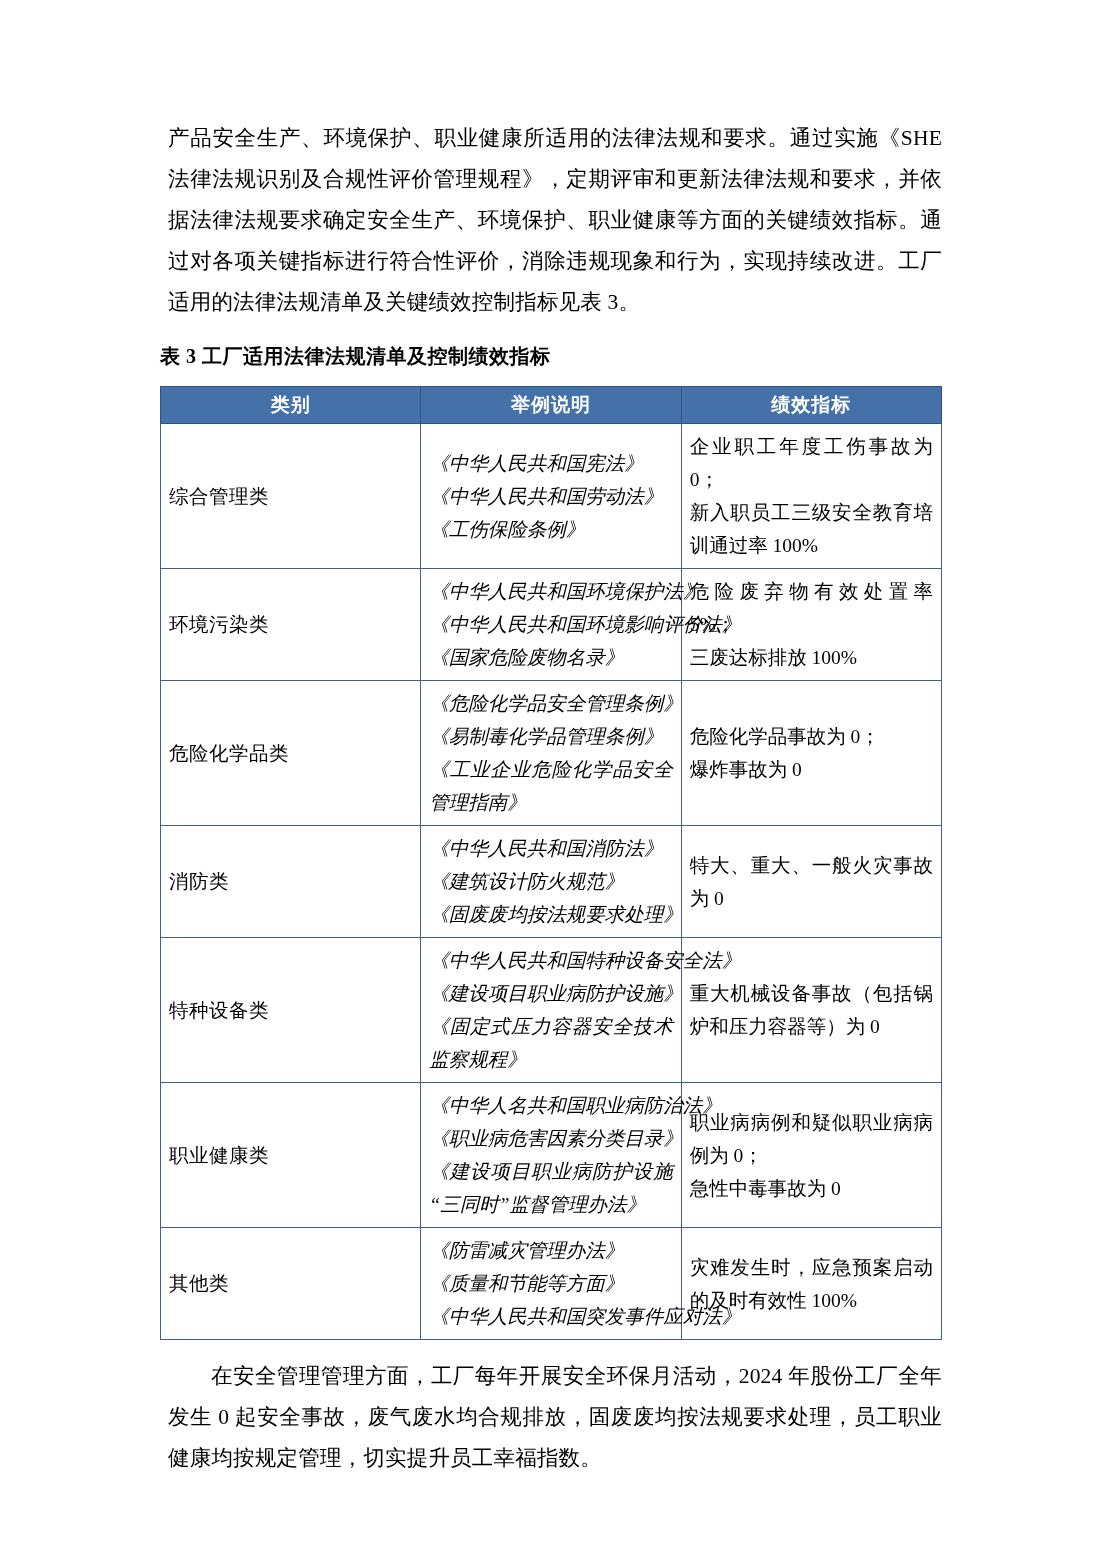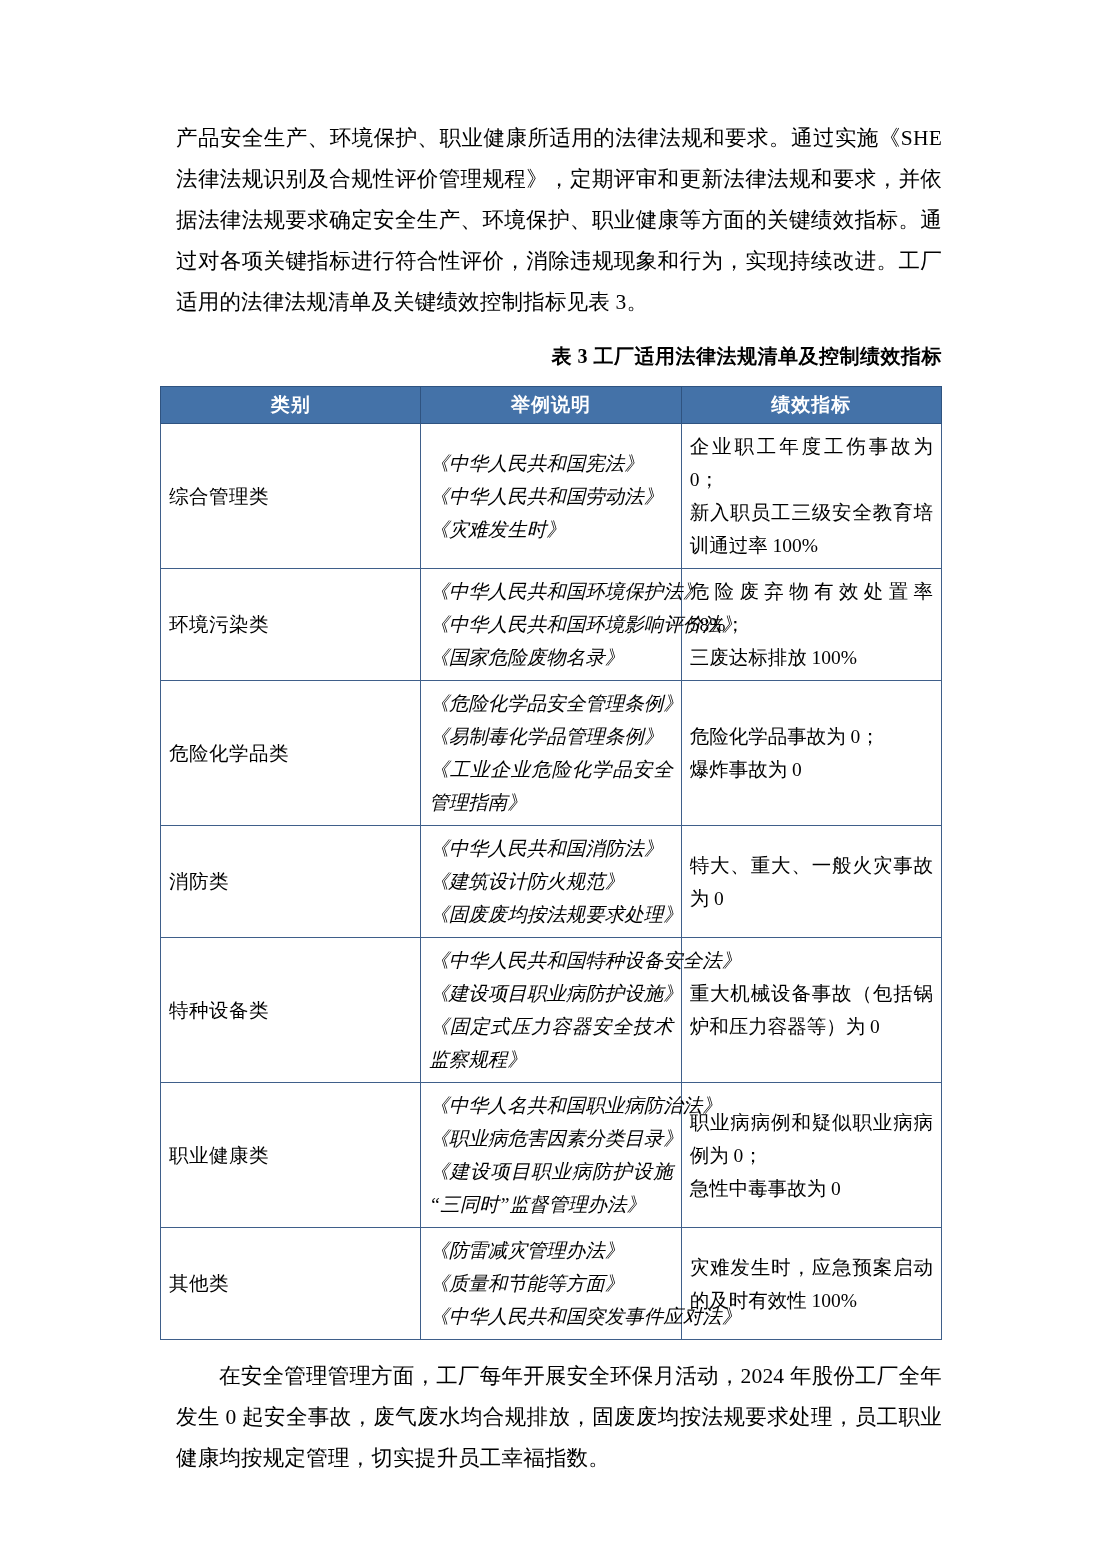--- a/index.html
+++ b/index.html
@@ -17,30 +17,30 @@
   .page {
     width: 1102px;
     min-height: 1559px;
     box-sizing: border-box;
     padding: 118px 160px 40px 160px;
     position: relative;
   }
   p.body-text {
     font-size: 21.5px;
     line-height: 41px;
-    margin: 0 0 6px 16px;
+    margin: 0 0 6px 8px;
     text-align: justify;
     text-justify: inter-ideograph;
     letter-spacing: 0.2px;
   }
   p.indent {
     text-indent: 2em;
   }
   .table-caption {
-    text-align: right;
+    text-align: left;
     font-size: 20px;
     font-weight: bold;
     margin: 20px 0 10px 0;
     letter-spacing: 0.5px;
   }
   table.law-table {
     border-collapse: collapse;
     width: 100%;
     table-layout: fixed;
     margin: 16px auto 6px auto;
@@ -101,36 +101,36 @@
         <th class="col-ex">举例说明</th>
         <th class="col-kpi">绩效指标</th>
       </tr>
     </thead>
     <tbody>
       <tr>
         <td class="col-cat">综合管理类</td>
         <td class="col-ex">
           <span class="cell-line">《中华人民共和国宪法》</span>
           <span class="cell-line">《中华人民共和国劳动法》</span>
-          <span class="cell-line">《灾难发生时》</span>
+          <span class="cell-line">《工伤保险条例》</span>
         </td>
         <td class="col-kpi">
           <span class="cell-line wrap">企业职工年度工伤事故为 0；</span>
           <span class="cell-line wrap">新入职员工三级安全教育培训通过率 100%</span>
         </td>
       </tr>
       <tr>
         <td class="col-cat">环境污染类</td>
         <td class="col-ex">
           <span class="cell-line">《中华人民共和国环境保护法》</span>
           <span class="cell-line">《中华人民共和国环境影响评价法》</span>
           <span class="cell-line">《国家危险废物名录》</span>
         </td>
         <td class="col-kpi">
-          <span class="cell-line wrap">危险废弃物有效处置率 58%；</span>
+          <span class="cell-line wrap">危险废弃物有效处置率 5%；</span>
           <span class="cell-line wrap">三废达标排放 100%</span>
         </td>
       </tr>
       <tr>
         <td class="col-cat">危险化学品类</td>
         <td class="col-ex">
           <span class="cell-line">《危险化学品安全管理条例》</span>
           <span class="cell-line">《易制毒化学品管理条例》</span>
           <span class="cell-line wrap">《工业企业危险化学品安全管理指南》</span>
         </td>

